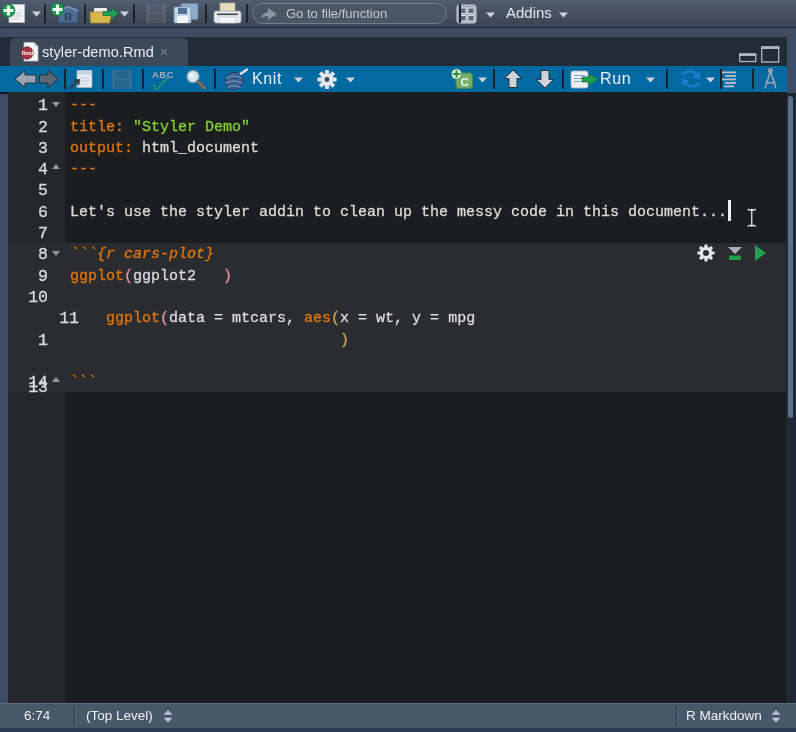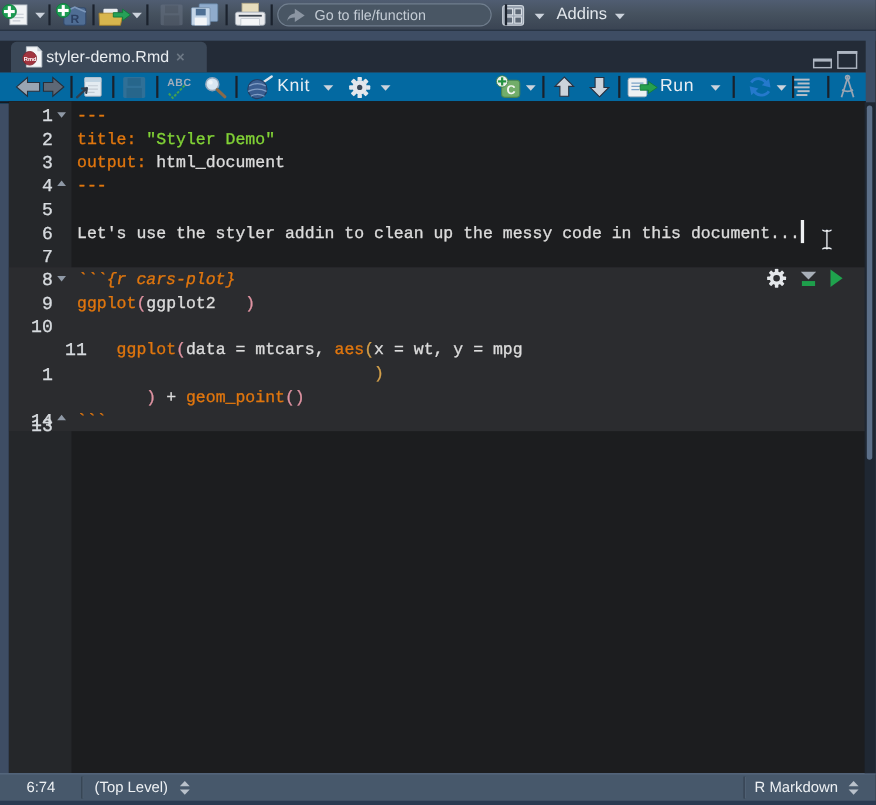--- a/index.html
+++ b/index.html
@@ -267,21 +267,20 @@
   <div class="fold fu" style="top:285.4px;"></div>
   <div class="cl o" style="top:1.75px;">---</div>
   <div class="cl" style="top:23.05px;"><span class="o">title:</span> <span class="g">"Styler Demo"</span></div>
   <div class="cl" style="top:44.35px;"><span class="o">output:</span> html_document</div>
   <div class="cl o" style="top:65.65px;">---</div>
   <div class="cl" style="top:108.25px;">Let's use the styler addin to clean up the messy code in this document...</div>
   <div class="cl o" style="top:150.85px;font-style:italic;">```{r cars-plot}</div>
   <div class="cl" style="top:172.15px;"><span class="o">ggplot</span><span class="p">(</span>ggplot2   <span class="p">)</span></div>
   <div class="cl" style="top:214.75px;">    <span class="o">ggplot</span><span class="p">(</span>data = mtcars, <span class="o">aes</span><span class="y">(</span>x = wt, y = mpg</div>
   <div class="cl" style="top:236.05px;">                              <span class="y">)</span></div>
-  <div class="cl" style="top:257.35px;">       <span class="p">)</span> + <span class="o">geom_point</span><span class="p">()</span></div>
   <div class="cl o" style="top:278.65px;">```</div>
   <div class="abs" style="left:720px;top:108px;width:3px;height:21px;background:#eef0f2;"></div>
   <svg class="abs" style="left:688px;top:152px;" width="85" height="18" viewBox="0 0 85 18">
     <g transform="translate(10,9)" fill="#e4e7ea">
       <circle r="4.6" fill="none" stroke="#e4e7ea" stroke-width="3.2"></circle>
       <g>
         <rect x="-1.6" y="-8.6" width="3.2" height="4" rx="0.6"></rect>
         <rect x="-1.6" y="4.6" width="3.2" height="4" rx="0.6"></rect>
         <rect x="-8.6" y="-1.6" width="4" height="3.2" rx="0.6"></rect>
         <rect x="4.6" y="-1.6" width="4" height="3.2" rx="0.6"></rect>

